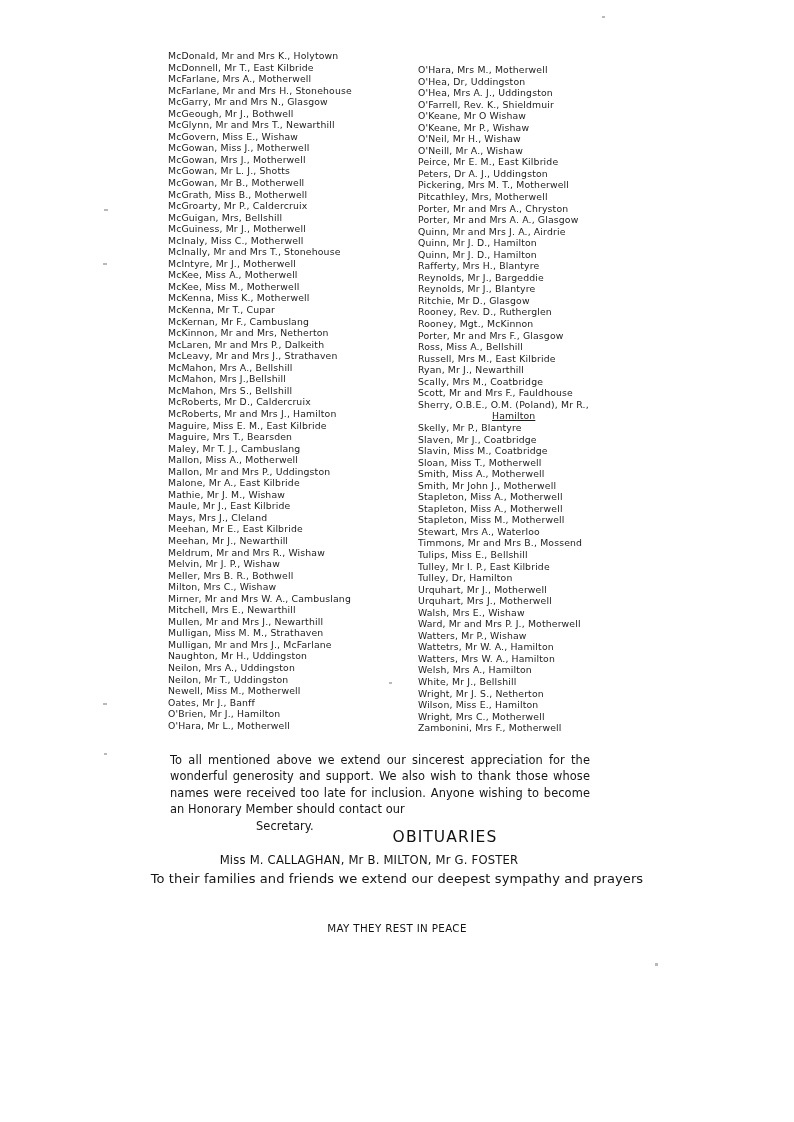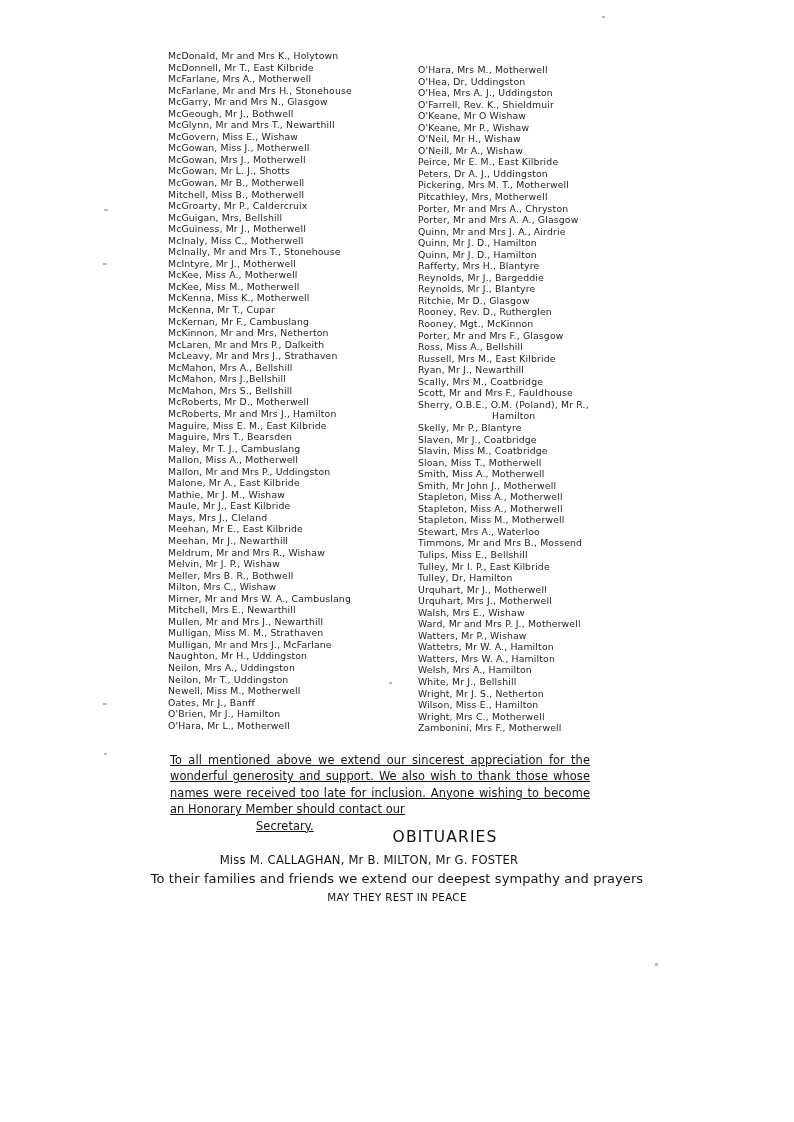--- a/index.html
+++ b/index.html
@@ -40,34 +40,34 @@
 
   .name-line {
     font-size: 9.3px;
     line-height: 11.55px;
     white-space: nowrap;
     letter-spacing: 0.15px;
     color: #1c1c1c;
   }
   .name-line.indent {
     padding-left: 74px;
+    text-decoration: underline;
   }
 
   
   .closing {
     position: absolute;
     left: 170px;
     top: 752px;
     width: 420px;
     font-size: 11.4px;
     line-height: 16.4px;
     text-align: justify;
     letter-spacing: 0.1px;
     color: #141414;
-    text-decoration: underline;
   }
   .closing .sec-line {
     display: block;
     text-align: left;
     padding-left: 86px;
     text-align-last: left;
   }
 
   
   .obit-title {
@@ -98,21 +98,21 @@
     width: 794px;
     text-align: center;
     font-size: 13px;
     line-height: 16.2px;
     letter-spacing: 0.1px;
     color: #141414;
   }
   .obit-rest {
     position: absolute;
     left: 0;
-    top: 891px;
+    top: 922px;
     width: 794px;
     text-align: center;
     font-size: 10.3px;
     letter-spacing: 0.35px;
     color: #141414;
   }
 
   
   .speck {
     position: absolute;
@@ -148,39 +148,39 @@
         <div class="name-line">McFarlane, Mrs A., Motherwell</div>
         <div class="name-line">McFarlane, Mr and Mrs H., Stonehouse</div>
         <div class="name-line">McGarry, Mr and Mrs N., Glasgow</div>
         <div class="name-line">McGeough, Mr J., Bothwell</div>
         <div class="name-line">McGlynn, Mr and Mrs T., Newarthill</div>
         <div class="name-line">McGovern, Miss E., Wishaw</div>
         <div class="name-line">McGowan, Miss J., Motherwell</div>
         <div class="name-line">McGowan, Mrs J., Motherwell</div>
         <div class="name-line">McGowan, Mr L. J., Shotts</div>
         <div class="name-line">McGowan, Mr B., Motherwell</div>
-        <div class="name-line">Mitchell, Miss B., Motherwell</div>
+        <div class="name-line">McGrath, Miss B., Motherwell</div>
         <div class="name-line">McGroarty, Mr P., Caldercruix</div>
         <div class="name-line">McGuigan, Mrs, Bellshill</div>
         <div class="name-line">McGuiness, Mr J., Motherwell</div>
         <div class="name-line">McInaly, Miss C., Motherwell</div>
         <div class="name-line">McInally, Mr and Mrs T., Stonehouse</div>
         <div class="name-line">McIntyre, Mr J., Motherwell</div>
         <div class="name-line">McKee, Miss A., Motherwell</div>
         <div class="name-line">McKee, Miss M., Motherwell</div>
         <div class="name-line">McKenna, Miss K., Motherwell</div>
         <div class="name-line">McKenna, Mr T., Cupar</div>
         <div class="name-line">McKernan, Mr F., Cambuslang</div>
         <div class="name-line">McKinnon, Mr and Mrs, Netherton</div>
         <div class="name-line">McLaren, Mr and Mrs P., Dalkeith</div>
         <div class="name-line">McLeavy, Mr and Mrs J., Strathaven</div>
         <div class="name-line">McMahon, Mrs A., Bellshill</div>
         <div class="name-line">McMahon, Mrs J.,Bellshill</div>
         <div class="name-line">McMahon, Mrs S., Bellshill</div>
-        <div class="name-line">McRoberts, Mr D., Motherwell</div>
+        <div class="name-line">McRoberts, Mr D., Caldercruix</div>
         <div class="name-line">McRoberts, Mr and Mrs J., Hamilton</div>
         <div class="name-line">Maguire, Miss E. M., East Kilbride</div>
         <div class="name-line">Maguire, Mrs T., Bearsden</div>
         <div class="name-line">Maley, Mr T. J., Cambuslang</div>
         <div class="name-line">Mallon, Miss A., Motherwell</div>
         <div class="name-line">Mallon, Mr and Mrs P., Uddingston</div>
         <div class="name-line">Malone, Mr A., East Kilbride</div>
         <div class="name-line">Mathie, Mr J. M., Wishaw</div>
         <div class="name-line">Maule, Mr J., East Kilbride</div>
         <div class="name-line">Mays, Mrs J., Cleland</div>

